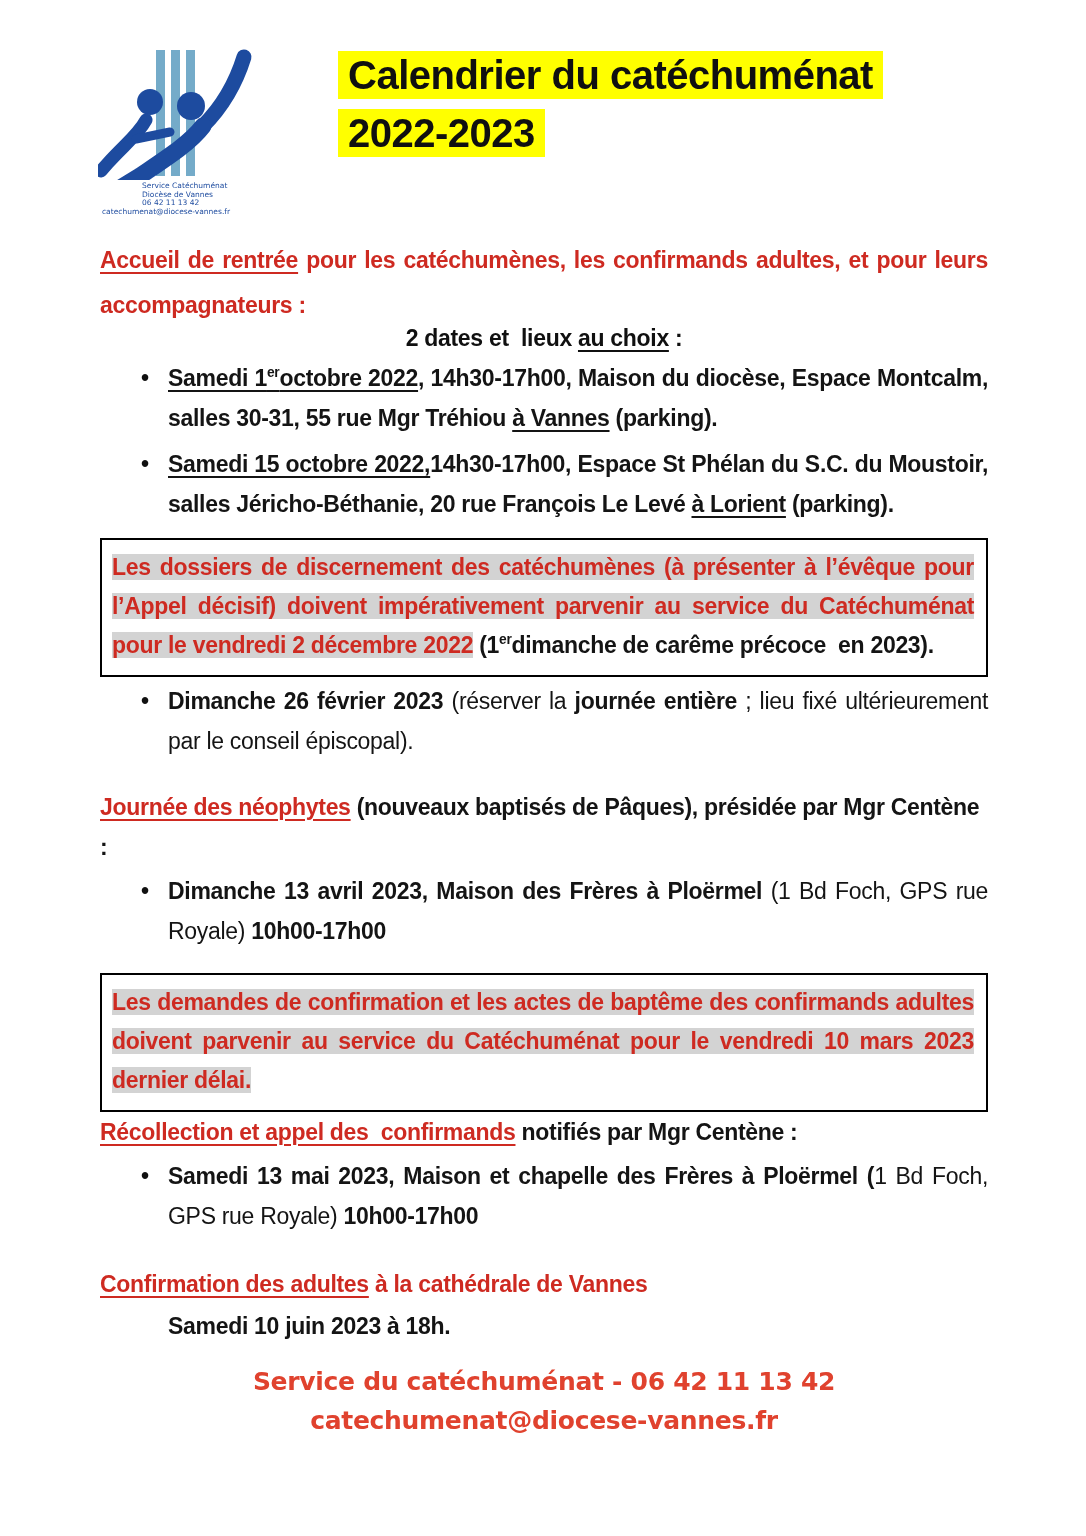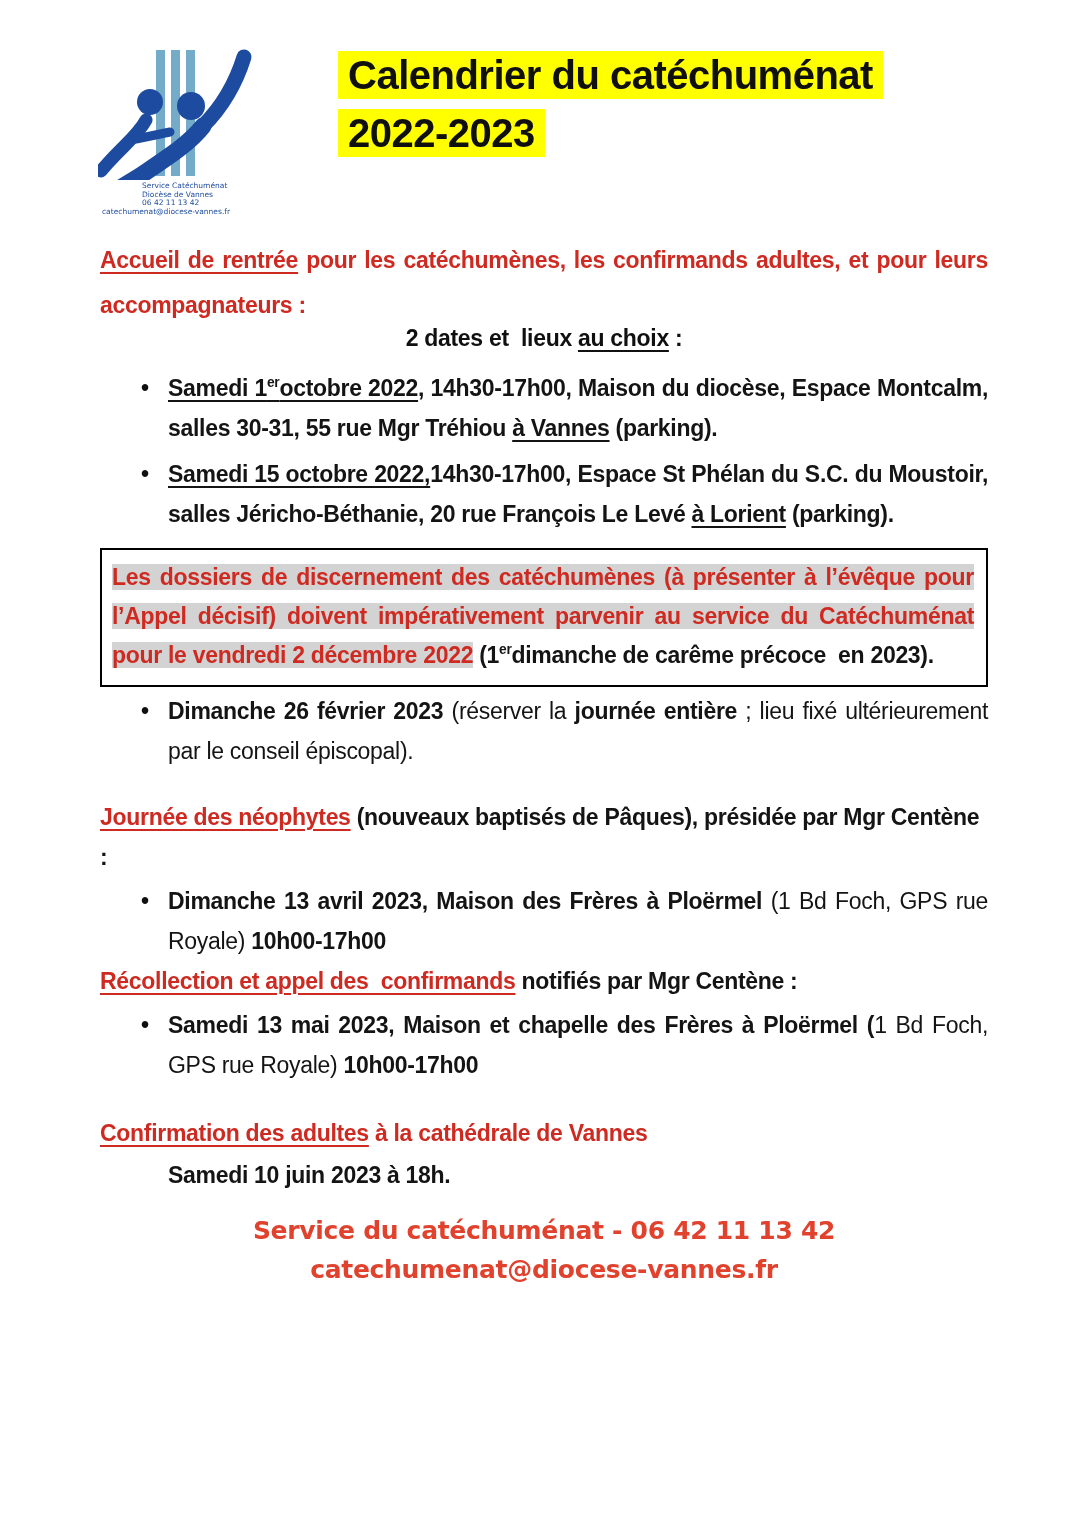--- a/index.html
+++ b/index.html
@@ -34,21 +34,21 @@
   .just{text-align:justify;}
   .red{color:var(--red);}
   .blk{color:var(--ink);}
   .reg{font-weight:400;}
   .u{text-decoration:underline; text-decoration-thickness:2px; text-underline-offset:4px;}
   .keep-sp{white-space:pre-wrap;}
   sup{font-size:0.6em; line-height:0;}
 
   .center-line{text-align:center; line-height:36px; margin-top:-8px; color:#101010;}
 
-  .bullets{margin-top:12px;}
+  .bullets{margin-top:2px;}
   .bullet-item{position:relative; padding-left:68px; line-height:40px;}
   .bullet-item + .bullet-item{margin-top:6px;}
   .bullet-item::before{content:"\2022"; position:absolute; left:41px; top:0;
     font-weight:bold; color:#101010;}
 
   .notice{border:2px solid #000; padding:8px 12px 10px 10px; line-height:39px;
     color:var(--red); text-align:justify;}
   .notice-1{margin-top:14px;}
   .notice-2{margin-top:22px;}
   .hl{background:var(--gray);}
@@ -117,20 +117,23 @@
 
     <div class="bullet-item after-heading">
       <p class="just"><span>Dimanche 26 février 2023 </span><span class="reg">(réserver la </span><span>journée entière</span><span class="reg"> ; lieu fixé ultérieurement par le conseil épiscopal).</span></p>
     </div>
 
     <p class="heading h-journee"><span class="u red">Journée des néophytes</span><span class="blk"> (nouveaux baptisés de Pâques), présidée par Mgr Centène :</span></p>
     <div class="bullet-item after-heading">
       <p class="just"><span>Dimanche 13 avril 2023, Maison des Frères à Ploërmel </span><span class="reg">(1 Bd Foch, GPS rue Royale) </span><span>10h00-17h00</span></p>
     </div>
 
+    <div class="notice notice-2">
+      <p class="just"><span class="hl">Les demandes de confirmation et les actes de baptême des confirmands adultes doivent parvenir au service du Catéchuménat pour le vendredi 10 mars 2023 dernier délai.</span></p>
+    </div>
 
     <p class="heading h-recollection"><span class="u red keep-sp">Récollection et appel des  confirmands</span><span class="blk"> notifiés par Mgr Centène :</span></p>
     <div class="bullet-item after-heading">
       <p class="just"><span>Samedi 13 mai 2023, Maison et chapelle des Frères à Ploërmel (</span><span class="reg">1 Bd Foch, GPS rue Royale) </span><span>10h00-17h00</span></p>
     </div>
 
     <p class="heading h-confirmation"><span class="u">Confirmation des adultes</span><span> à la cathédrale de Vannes</span></p>
     <p class="indent-line">Samedi 10 juin 2023 à 18h.</p>
 
     <div class="footer">

